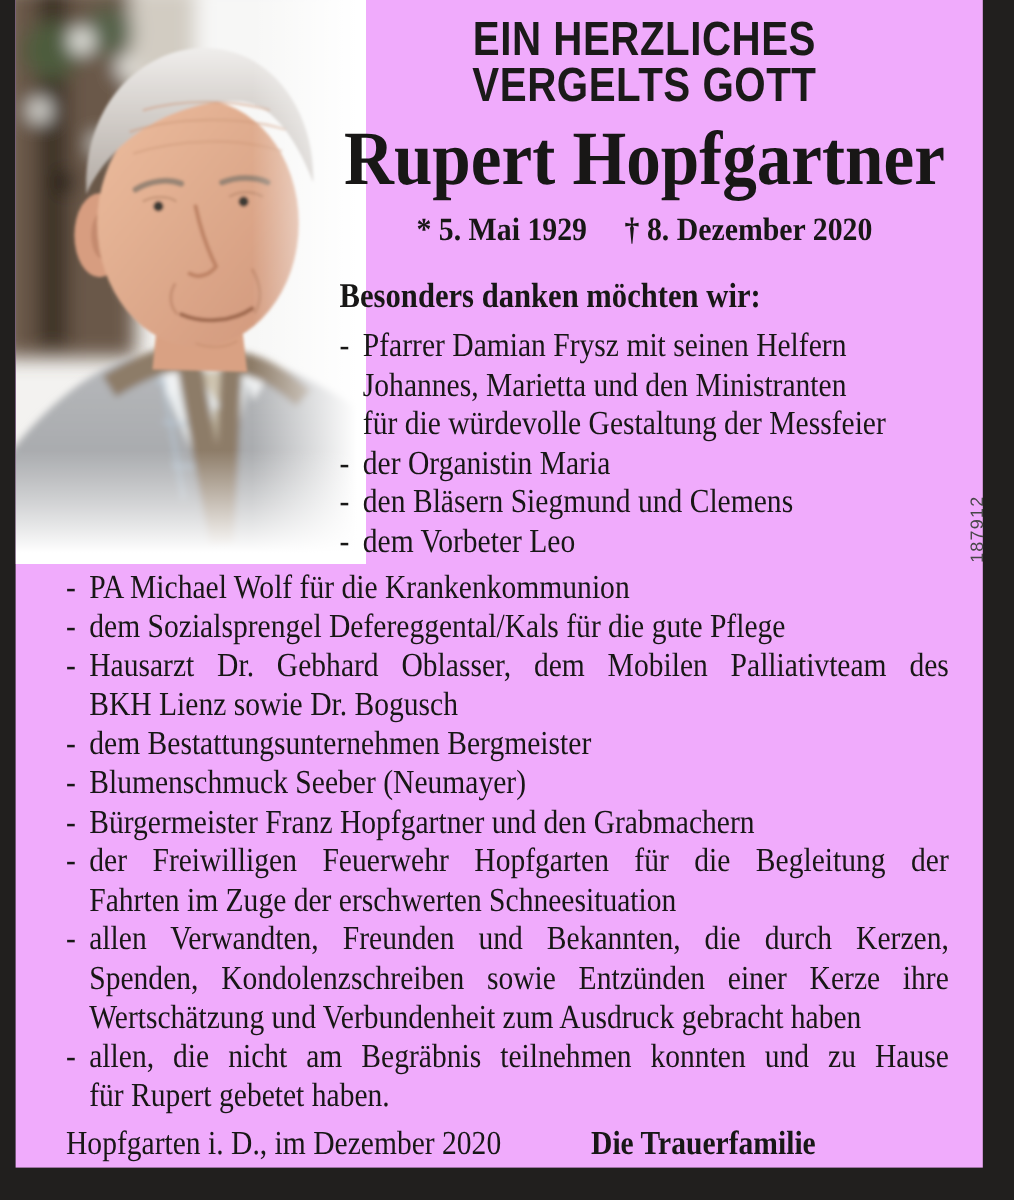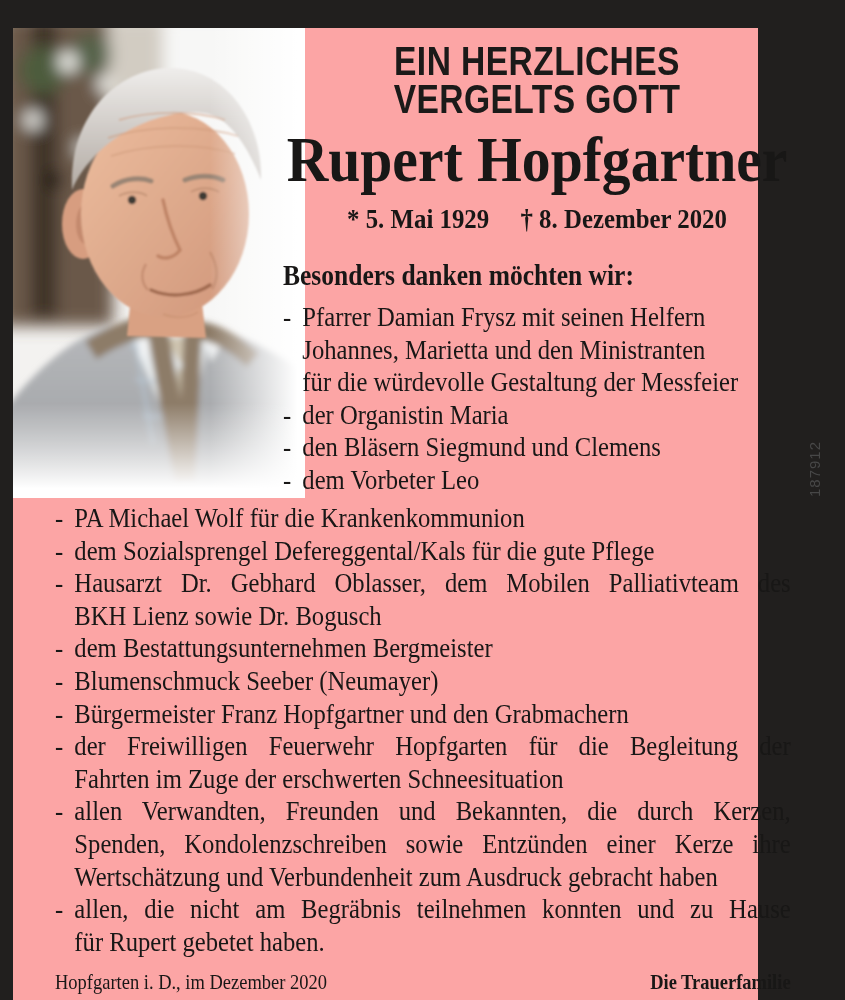--- a/index.html
+++ b/index.html
@@ -5,22 +5,22 @@
   html,body{margin:0;padding:0;}
   body{
     width:845px;height:1000px;
     background:#211f1e;
     position:relative;
     font-family:"Liberation Serif", serif;
     color:#181716;
     overflow:hidden;
   }
   .sheet{
-    position:absolute;left:13px;top:28px;width:745px;height:973px;
-    background:#fca5a5;
+    position:absolute;left:13px;top:0;width:806px;height:973px;
+    background:#f0abfc;
   }
   
   .photo{
     position:absolute;left:0;top:0;width:292px;height:470px;
     overflow:hidden;
   }
   .photo .fade-r{
     position:absolute;top:0;right:0;width:95px;height:100%;
     background:linear-gradient(to right, rgba(255,255,255,0), #ffffff 92%);
   }
@@ -56,22 +56,22 @@
   }
   .list{position:absolute;font-size:28px;line-height:32.6px;transform:scaleX(.88);transform-origin:0 0;}
   .inner-list{left:270px;top:273px;width:602px;}
   .outer-list{left:42px;top:474px;width:836px;}
   .bullet{position:relative;padding-left:22px;}
   .dash{position:absolute;left:0;top:0;}
   .line.stretch{text-align:justify;text-align-last:justify;}
   
   .footer{
     position:absolute;left:42px;top:938px;width:736px;
-    display:flex;justify-content:space-between;align-items:baseline;
-    font-size:21px;line-height:32px;
+    display:flex;align-items:baseline;
+    font-size:28px;line-height:32px;
   }
   .footer .place{display:inline-block;transform:scaleX(.88);transform-origin:0 50%;white-space:nowrap;}
   .footer .sig{display:inline-block;font-weight:bold;transform:scaleX(.88);transform-origin:100% 50%;white-space:nowrap;}
   
   .serial{
     position:absolute;left:762px;top:432px;width:80px;height:18px;
     transform:rotate(-90deg);
     font-family:"Liberation Sans", sans-serif;
     font-size:15px;letter-spacing:1px;color:#474747;text-align:center;line-height:18px;
   }

